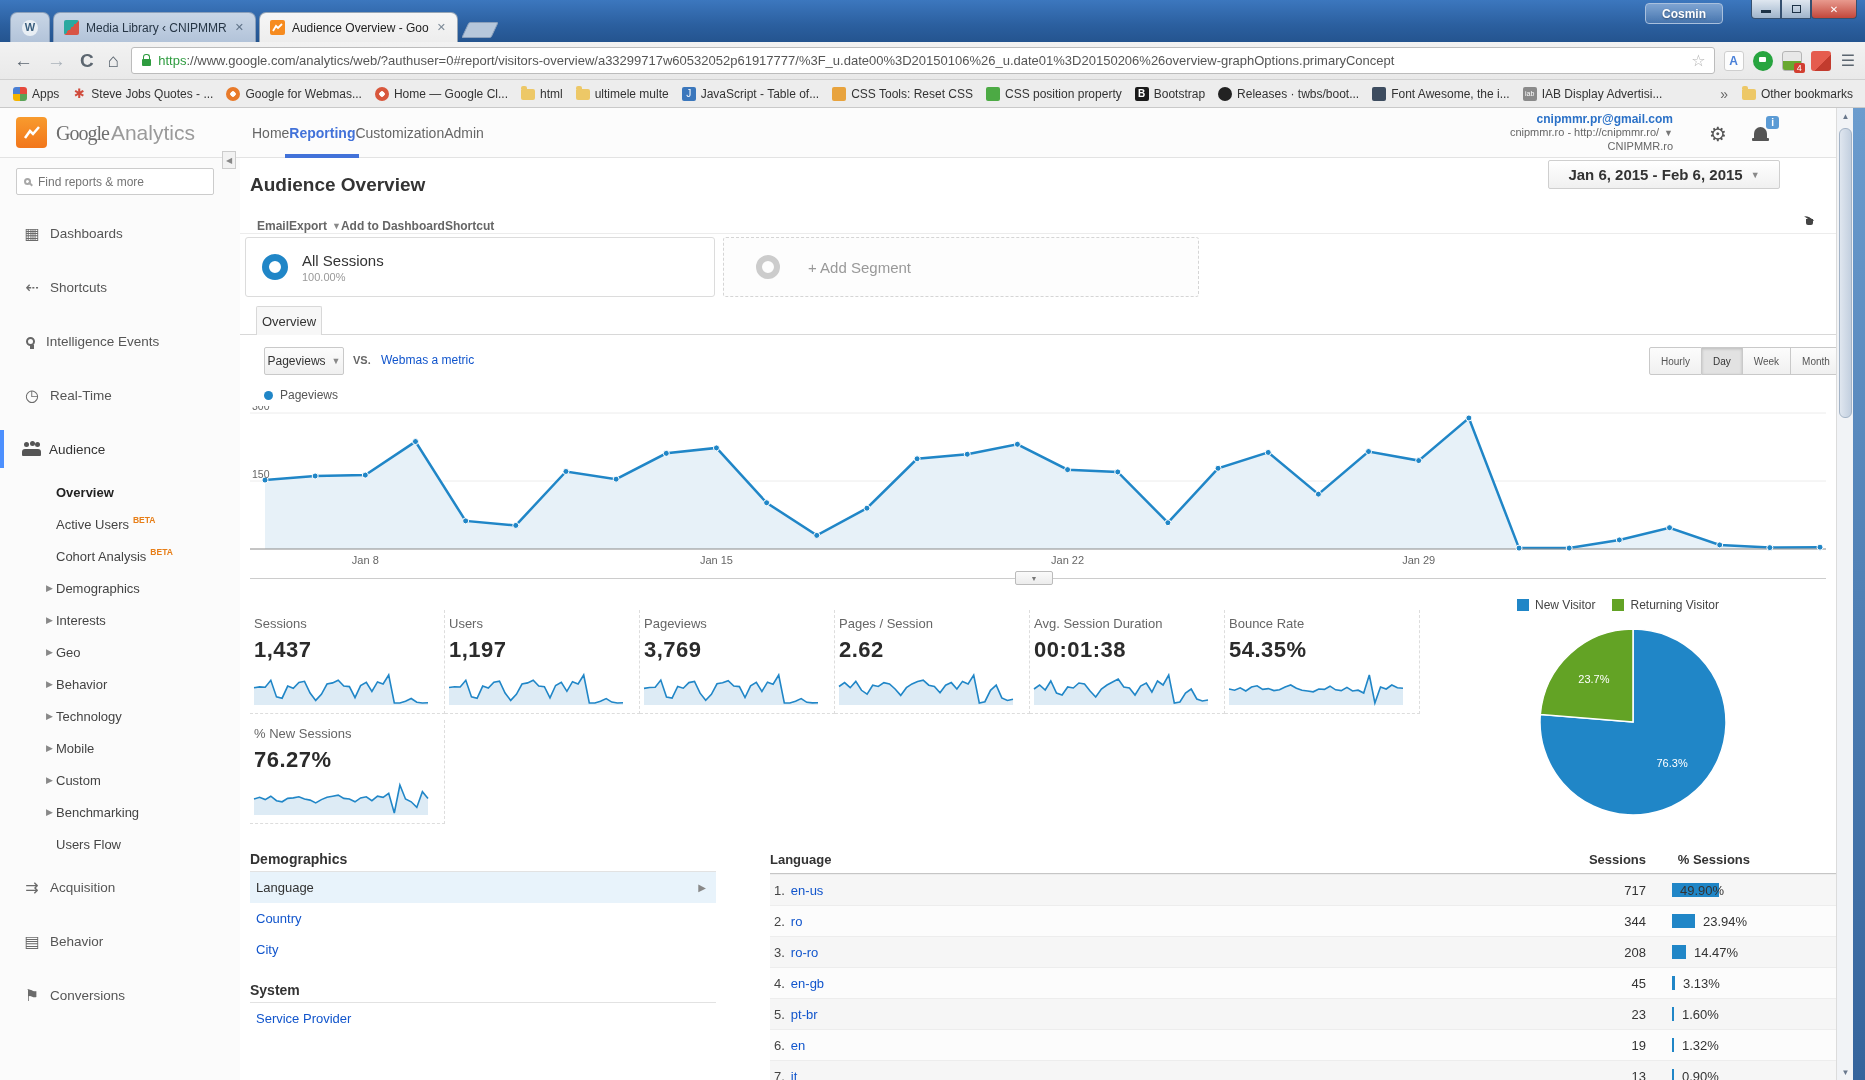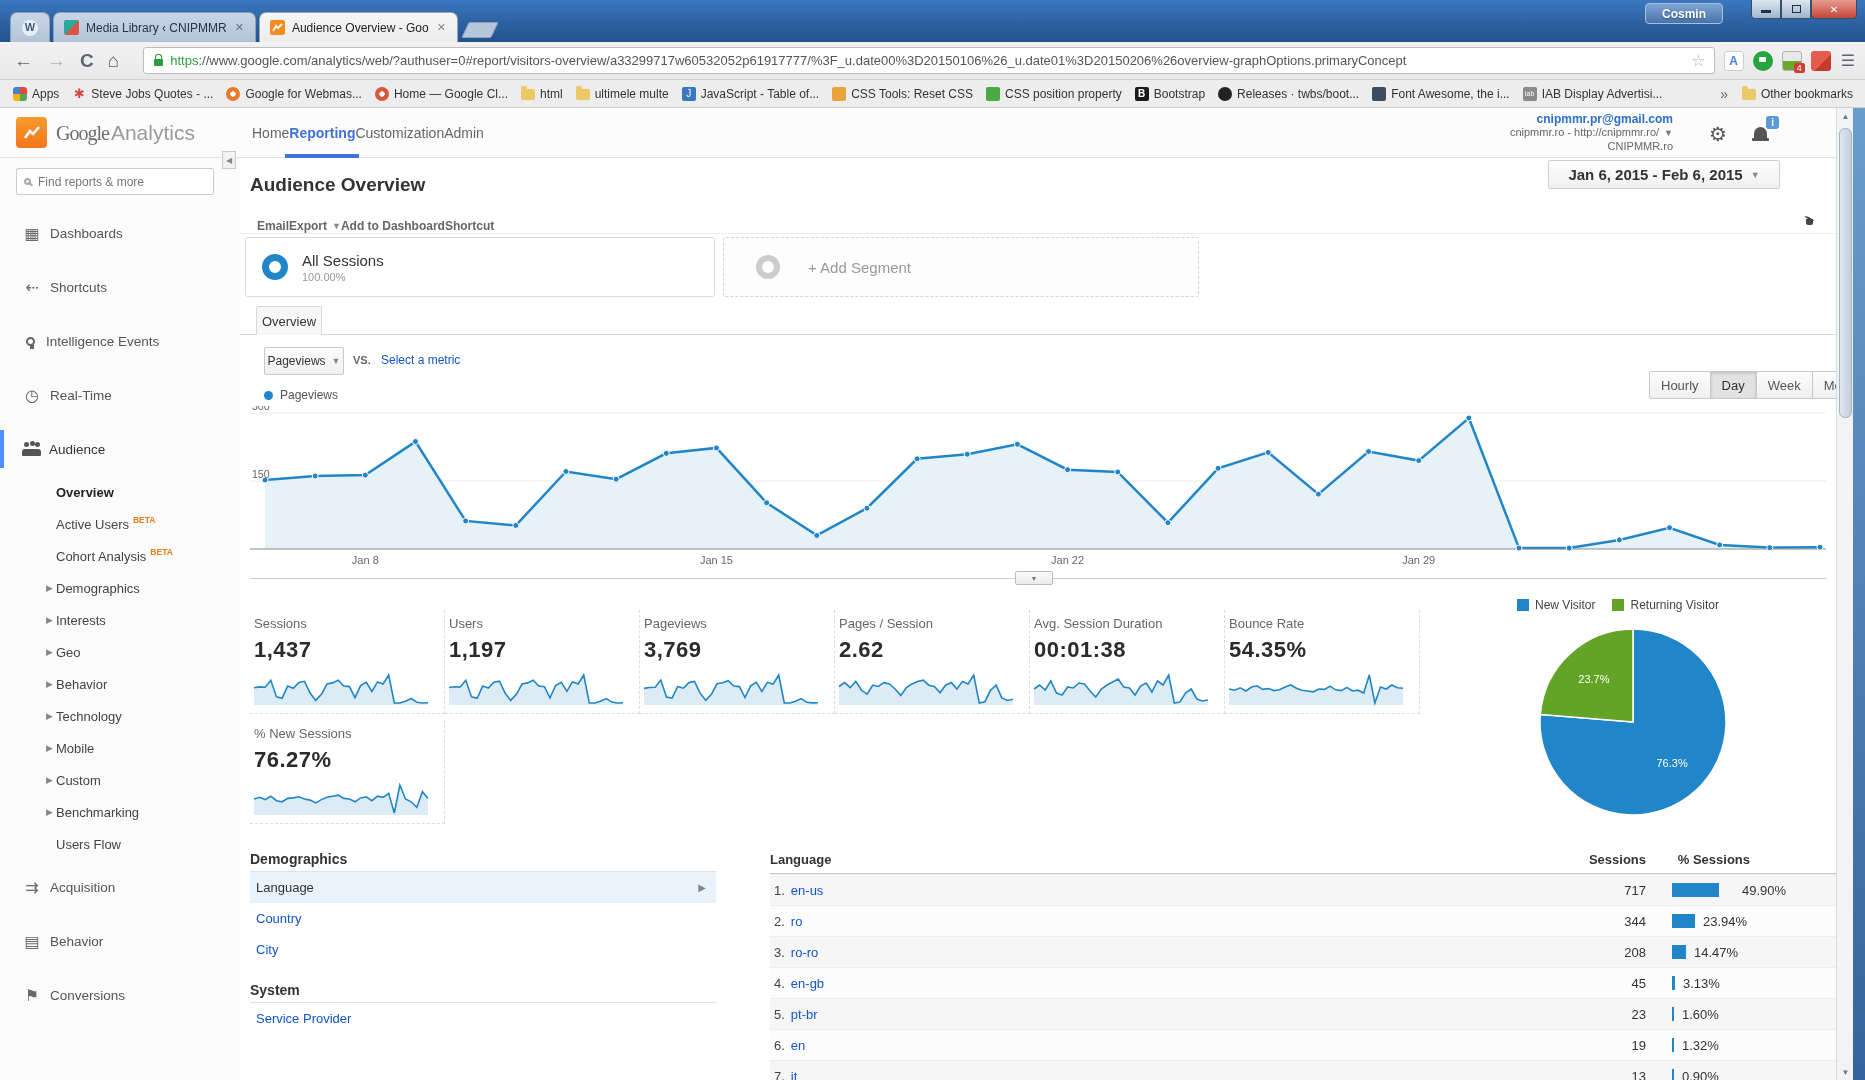--- a/index.html
+++ b/index.html
@@ -26,21 +26,21 @@
   .win-btn { width:30px; height:19px; border:1px solid #35506f; border-top:none; display:flex; align-items:center; justify-content:center;
     background:linear-gradient(180deg,#dfe7f0,#9fb4cb); color:#1d3246; font-size:10px; }
   .win-btn.close { width:46px; background:linear-gradient(180deg,#e89a8e,#c3473b); color:#fff; border-radius:0 0 4px 4px; font-weight:bold; }
   .win-btn.minimize { border-radius:0 0 0 4px; }
   .win-glyph-box { width:9px; height:8px; border:1.5px solid #1d3246; background:transparent; }
 
   #toolbar { position:absolute; left:0; top:42px; width:1865px; height:38px; background:linear-gradient(180deg,#f2f2f2,#e9e9e9);
     border-bottom:1px solid #d0d0d0; display:flex; align-items:center; }
   .nav-glyph { font-size:19px; color:#5c6670; margin-left:14px; }
   .nav-glyph.disabled { color:#aab2ba; }
-  #omnibox { height:27px; background:#fff; border:1px solid #bcbcbc; border-radius:3px; margin-left:24px;
+  #omnibox { height:27px; background:#fff; border:1px solid #bcbcbc; border-radius:3px; margin-left:12px;
     width:1588px; display:flex; align-items:center; padding:12px 8px; overflow:hidden; }
   .lock { width:9px; height:7px; background:#2e9c3f; position:relative; border-radius:1px; display:inline-block; margin:3px 7px 0 2px; flex:none; }
   .lock::before { content:''; position:absolute; top:-5px; left:1px; width:5px; height:5px; border:1.5px solid #2e9c3f; border-bottom:none; border-radius:3px 3px 0 0; }
   #url-text { font-size:13px; white-space:nowrap; color:#333; }
   #url-text .scheme { color:#2e9c3f; }
   #url-text .rest { color:#555; }
   .star { color:#b5b5b5; font-size:16px; margin-left:auto; flex:none; }
   .ext-icon { width:20px; height:20px; border-radius:3px; margin-left:9px; position:relative; flex:none; }
   .ext-translate { background:#fdfdfd; border:1px solid #cfcfcf; color:#4a80d8; font-size:12px; font-weight:bold; text-align:center; line-height:18px; }
   .ext-hangouts { background:radial-gradient(circle at 50% 45%, #27a53f 60%, #1d8a33 100%); border-radius:50%; }
@@ -149,22 +149,22 @@
   #overview-tab { position:absolute; left:16px; top:148px; width:66px; height:29px; background:#f7f7f7; border:1px solid #d8d8d8; border-bottom:none;
     border-radius:2px 2px 0 0; display:flex; align-items:center; justify-content:center; font-size:13px; color:#333; z-index:2; }
   #panel-rule { position:absolute; left:0; top:176px; width:1596px; border-top:1px solid #d8d8d8; }
   #overview-tab::after { content:''; position:absolute; left:0; right:0; bottom:-1px; height:1px; background:#fff; }
 
   #metric-select { position:absolute; left:24px; top:189px; width:80px; height:28px; background:linear-gradient(180deg,#fcfcfc,#f0f0f0);
     border:1px solid #c9c9c9; border-radius:2px; display:flex; align-items:center; justify-content:center; gap:6px; font-size:12px; color:#333; }
   #vs-label { position:absolute; left:113px; top:196px; font-size:11px; color:#666; font-weight:bold; }
   #select-metric { position:absolute; left:141px; top:195px; font-size:12px; color:#1155cc; }
   #granularity { position:absolute; left:1409px; top:189px; display:flex; }
-  .gran-btn { height:28px; padding:0 11px; display:flex; align-items:center; font-size:13px; color:#555;
-    background:linear-gradient(180deg,#fcfcfc,#f0f0f0); border:1px solid #c9c9c9; border-left:none;margin-top:24px; }
+  .gran-btn { height:28px; padding:0 11px; display:flex; align-items:center; font-size:10px; color:#555;
+    background:linear-gradient(180deg,#fcfcfc,#f0f0f0); border:1px solid #c9c9c9; border-left:none; }
   .gran-btn:first-child { border-left:1px solid #c9c9c9; border-radius:2px 0 0 2px; }
   .gran-btn:last-child { border-radius:0 2px 2px 0; }
   .gran-btn.active { background:#e2e2e2; box-shadow:inset 0 1px 3px rgba(0,0,0,.18); color:#333; }
 
   #chart-legend { position:absolute; left:24px; top:230px; display:flex; align-items:center; gap:7px; font-size:12px; color:#555; }
   .legend-dot { width:9px; height:9px; border-radius:50%; background:#2086c7; }
   #main-chart { position:absolute; left:10px; top:248px; }
   #slider-track { position:absolute; left:10px; top:420px; width:1576px; border-top:1px solid #ccc; }
   #slider-handle { position:absolute; left:775px; top:413px; width:38px; height:14px; background:linear-gradient(180deg,#fafafa,#ececec);
     border:1px solid #bbb; border-radius:2px; display:flex; align-items:center; justify-content:center; font-size:7px; color:#777; }
@@ -470,21 +470,21 @@
   </div>
 
   <div id="panel-rule"></div>
   <div id="overview-tab">Overview</div>
 
   <div id="metric-select">
     <span>Pageviews</span>
     <span class="caret-down">▼</span>
   </div>
   <span id="vs-label">VS.</span>
-  <a id="select-metric">Select a metric</a>
+  <a id="select-metric">Webmas a metric</a>
   <div id="granularity">
       <div class="gran-btn">Hourly</div>
       <div class="gran-btn active">Day</div>
       <div class="gran-btn">Week</div>
       <div class="gran-btn">Month</div>
     </div>
 
   <div id="chart-legend">
     <span class="legend-dot"></span>
     <span>Pageviews</span>
@@ -630,21 +630,21 @@
       <span id="lh-dim">Language</span>
       <span id="lh-sessions">Sessions</span>
       <span id="lh-pct">% Sessions</span>
     </div>
     <div id="lang-rows">
         <div class="lang-row odd">
           <span class="lr-rank">1.</span>
           <span class="lr-label">en-us</span>
           <span class="lr-sessions">717</span>
           <span class="lr-bar" style="width:47px"></span>
-          <span class="lr-pct" style="left:972px">49.90%</span>
+          <span class="lr-pct" style="left:910px">49.90%</span>
         </div>
         <div class="lang-row even">
           <span class="lr-rank">2.</span>
           <span class="lr-label">ro</span>
           <span class="lr-sessions">344</span>
           <span class="lr-bar" style="width:23px"></span>
           <span class="lr-pct" style="left:933px">23.94%</span>
         </div>
         <div class="lang-row odd">
           <span class="lr-rank">3.</span>

